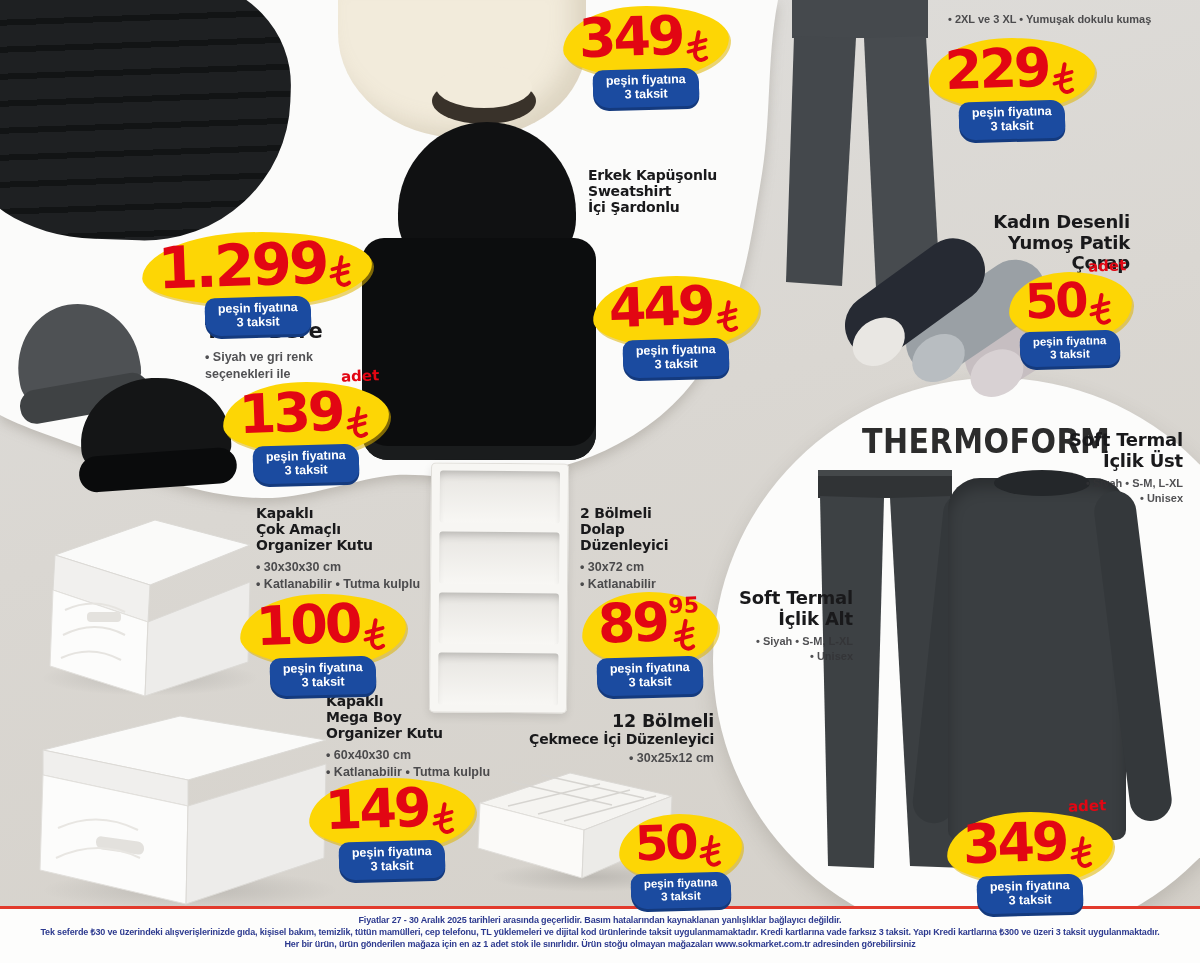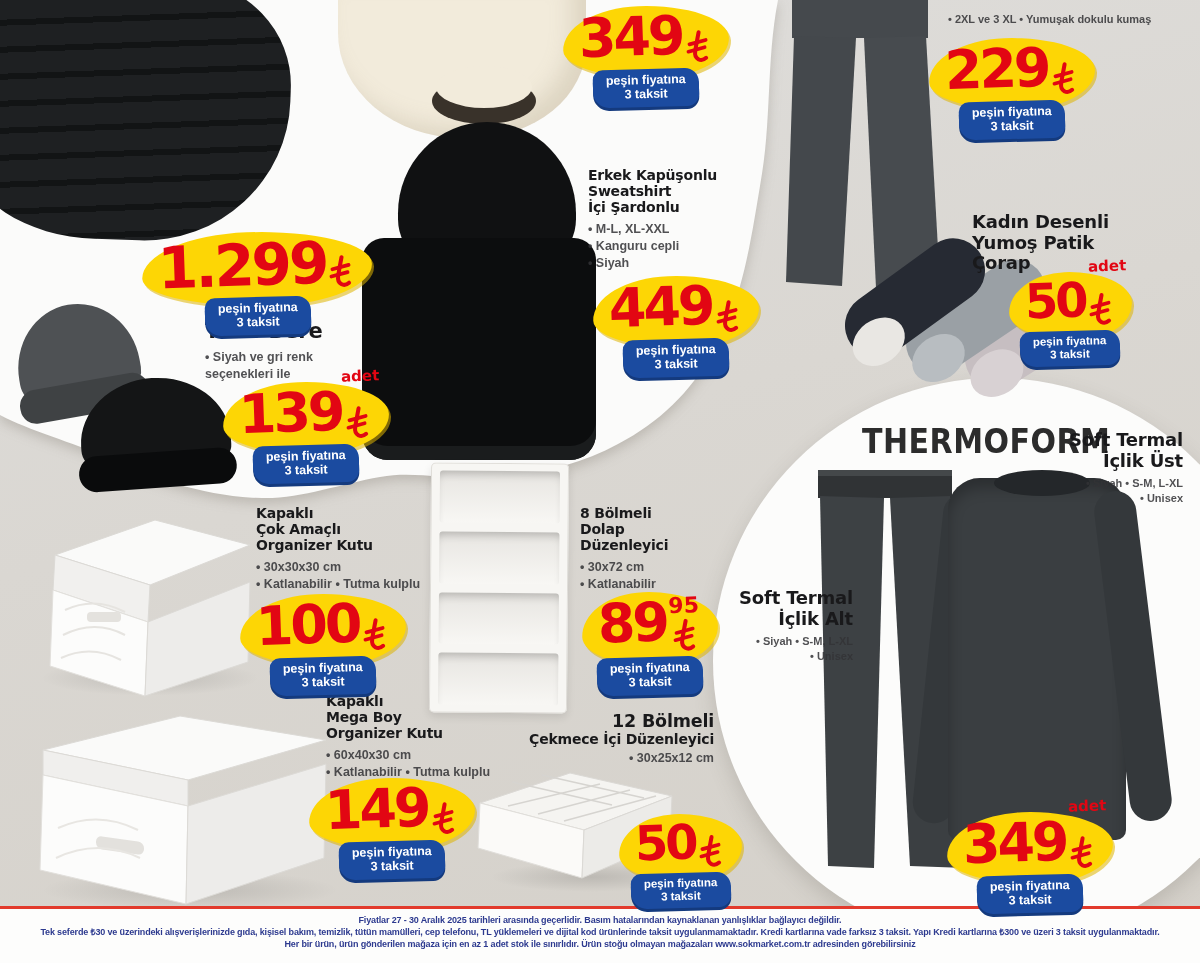--- a/index.html
+++ b/index.html
@@ -70,21 +70,21 @@
     box-shadow:inset 0 0 0 1px #dfddd8,0 4px 8px rgba(0,0,0,.10);
     display:flex;flex-direction:column;gap:9px;padding:8px 9px;transform:rotate(.5deg);
   }
   .hang-cell{flex:1;background:linear-gradient(#e7e5e1,#f8f7f4);border-radius:3px;box-shadow:inset 0 7px 9px -4px rgba(0,0,0,.22)}
 
   
   .tblock{color:#19191b}
   .ptitle{font-weight:bold;font-size:14px;line-height:1.14;letter-spacing:-.2px;color:#19191b}
   .pbullets{font-family:"Liberation Sans",sans-serif;font-size:12.5px;line-height:1.38;color:#333336;margin-top:5px;font-weight:bold;opacity:.85}
   .t-right{text-align:right}
-  .t-center{text-align:left}
+  .t-center{text-align:right}
   .brand-logo{font-weight:bold;font-size:30px;letter-spacing:.5px;color:#2c2c2c;transform:scaleY(1.1)}
 
   
   .badge{position:absolute;display:flex;flex-direction:column;align-items:center}
   .blob{
     background:#fdd605;border-radius:46% 54% 42% 58% / 58% 48% 52% 42%;
     transform:rotate(-2deg);padding:4px 18px 12px 16px;
     display:flex;align-items:flex-start;position:relative;
     box-shadow:2px 3px 0 rgba(222,180,0,.55);
   }
@@ -192,25 +192,20 @@
   <polygon points="8,45 98,15 200,38 112,72" fill="#f5f4f1" stroke="#dbd9d5" stroke-width="1"></polygon>
   <path d="M36,48 L128,26 M66,56 L158,32 M92,63 L184,38 M40,24 L140,47 M70,17 L172,40" stroke="#d6d4d0" stroke-width="1.5" fill="none"></path>
   <polygon points="8,45 112,72 110,120 6,90" fill="#fbfaf8" stroke="#e0deda" stroke-width="1"></polygon>
   <polygon points="112,72 200,38 198,82 110,120" fill="#ecebe8" stroke="#dbd9d5" stroke-width="1"></polygon>
 </svg>
 
 <div class="abs tblock" style="left:588px;top:168px;width:195px">
   <div class="ptitle">Erkek Kapüşonlu</div>
   <div class="ptitle">Sweatshirt</div>
   <div class="ptitle">İçi Şardonlu</div>
-  <div class="pbullets">
-    <div>•  M-L, XL-XXL</div>
-    <div>• Kanguru cepli</div>
-    <div>• Siyah</div>
-  </div>
 </div>
 
 <div class="abs tblock" style="left:948px;top:2px;width:250px">
   <div class="pbullets" style="margin-top:10px;font-size:11px">• 2XL ve 3 XL  •  Yumuşak dokulu kumaş</div>
 </div>
 
 <div class="abs tblock t-center" style="left:972px;top:212px;width:158px">
   <div class="ptitle" style="font-size:18px">Kadın Desenli</div>
   <div class="ptitle" style="font-size:18px">Yumoş Patik</div>
   <div class="ptitle" style="font-size:18px">Çorap</div>
@@ -228,21 +223,21 @@
   <div class="ptitle">Kapaklı</div>
   <div class="ptitle">Çok Amaçlı</div>
   <div class="ptitle">Organizer Kutu</div>
   <div class="pbullets">
     <div>• 30x30x30 cm</div>
     <div>• Katlanabilir • Tutma kulplu</div>
   </div>
 </div>
 
 <div class="abs tblock" style="left:580px;top:506px;width:165px">
-  <div class="ptitle">8 Bölmeli</div>
+  <div class="ptitle">2 Bölmeli</div>
   <div class="ptitle">Dolap</div>
   <div class="ptitle">Düzenleyici</div>
   <div class="pbullets">
     <div>• 30x72 cm</div>
     <div>• Katlanabilir</div>
   </div>
 </div>
 
 <div class="abs tblock" style="left:326px;top:694px;width:180px">
   <div class="ptitle">Kapaklı</div>

